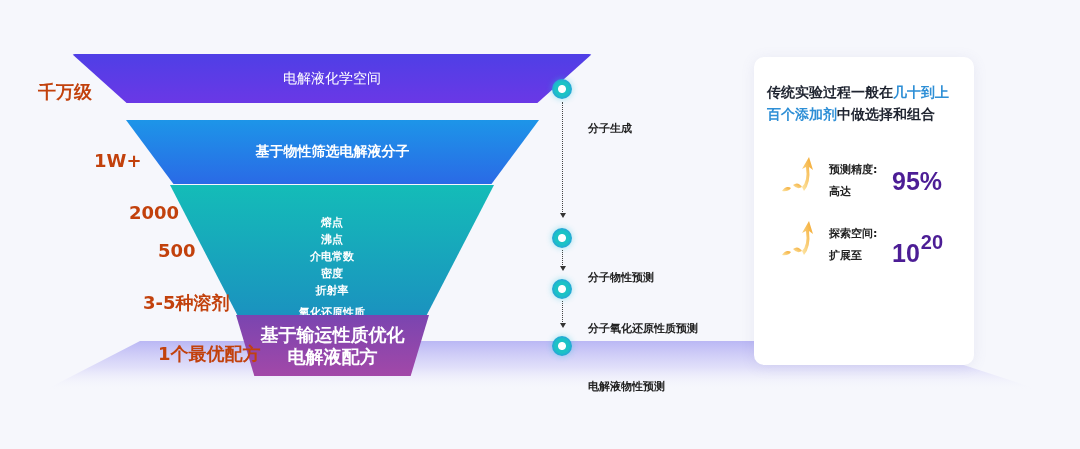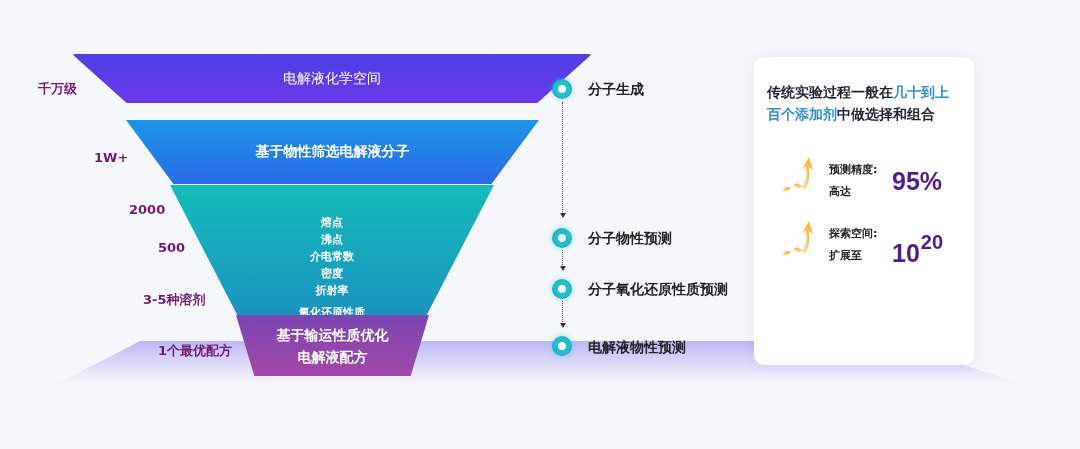--- a/index.html
+++ b/index.html
@@ -35,32 +35,32 @@
     background: linear-gradient(180deg, #14bcb8 0%, #1b8ec0 100%);
     font-size: 11px; font-weight: bold; line-height: 17px;
     justify-content: flex-end;
   }
   .layer-3 .gap { height: 5px; }
   .layer-3 .dots { line-height: 8px; font-size: 10px; letter-spacing: 1px; }
   .layer-4 {
     left: 236px; top: 315px; width: 193px; height: 61px;
     clip-path: polygon(0 0, 100% 0, 90.5% 100%, 9.5% 100%);
     background: linear-gradient(180deg, #7a45b0 0%, #a248a8 100%);
-    font-size: 14px; font-weight: bold; line-height: 22px;
+    font-size: 18px; font-weight: bold; line-height: 22px;
   }
   .lvl {
-    position: absolute; font-size: 13px; font-weight: bold; color: #701a75;
+    position: absolute; font-size: 18px; font-weight: bold; color: #c2410c;
   }
   .step-dot {
     position: absolute; width: 20px; height: 20px; border-radius: 50%;
     background: radial-gradient(circle, #ffffff 0 3.5px, #1cc2c6 4.5px 7px, #26a4d8 10px);
     box-shadow: 0 0 6px rgba(40,200,220,0.45);
   }
   .step-label {
-    position: absolute; font-size: 14px; font-weight: bold; color: #222;
+    position: absolute; font-size: 11px; font-weight: bold; color: #222; margin-top: 40px;
   }
   .dotline {
     position: absolute; left: 562px; width: 0;
     border-left: 1.5px dotted #444;
   }
   .arrowhead {
     position: absolute; width: 0; height: 0;
     border-left: 3px solid transparent; border-right: 3px solid transparent;
     border-top: 5px solid #333;
   }

